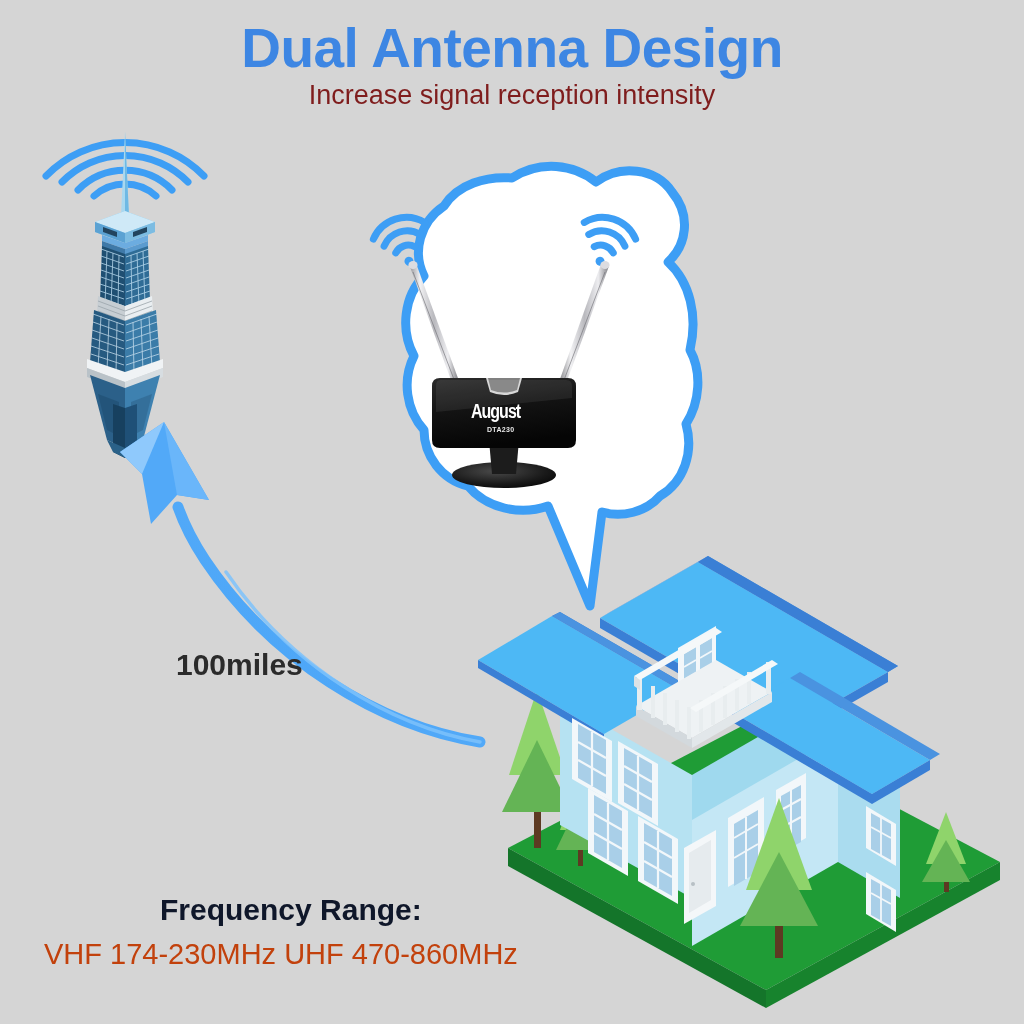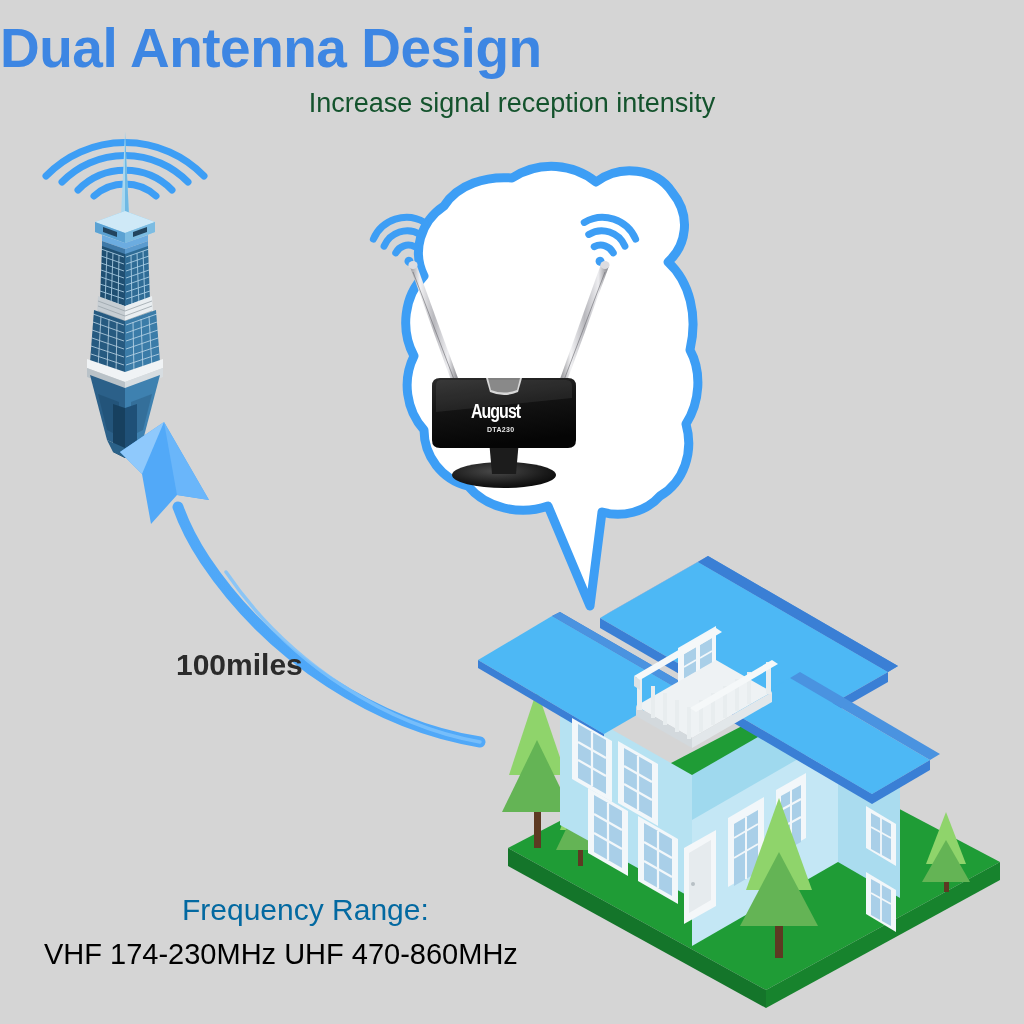--- a/index.html
+++ b/index.html
@@ -8,39 +8,39 @@
     background:#d5d5d5;
     font-family:"Liberation Sans", sans-serif;
     overflow:hidden;
     position:relative;
   }
   #stage{position:absolute;inset:0;width:1024px;height:1024px;}
   .layer{position:absolute;top:0;left:0;width:1024px;height:1024px;}
   .txt{position:absolute;white-space:nowrap;text-align:center;}
 
   #title{
-    left:0;right:0;top:16px;text-align:left;
+    left:0;right:0;top:16px;text-align:center;
     font-size:55px;font-weight:bold;color:#3d86e3;
     letter-spacing:-0.5px;
   }
   #subtitle{
-    left:0;right:0;top:88px;text-align:center;
-    font-size:27px;color:#14532d;font-weight:400;
+    left:0;right:0;top:80px;text-align:center;
+    font-size:27px;color:#7f1d1d;font-weight:400;
   }
   #miles-label{
     left:176px;top:648px;
     font-size:30px;font-weight:bold;color:#2b2b2b;
   }
   #freq-title{
-    left:182px;top:893px;
-    font-size:30px;font-weight:normal;color:#0369a1;
+    left:160px;top:893px;
+    font-size:30px;font-weight:bold;color:#0f172a;
   }
   #freq-values{
     left:44px;top:938px;
-    font-size:29px;color:#000000;font-weight:400;
+    font-size:29px;color:#c2410c;font-weight:400;
   }
   .dev-brand{
     position:absolute;left:471px;top:403px;
     font-size:16px;font-weight:bold;color:#ffffff;
     letter-spacing:-1px;transform:scaleY(1.25);
     font-family:"Liberation Sans", sans-serif;
   }
   .dev-model{
     position:absolute;left:487px;top:426px;
     font-size:7px;font-weight:bold;color:#e8e8e8;

